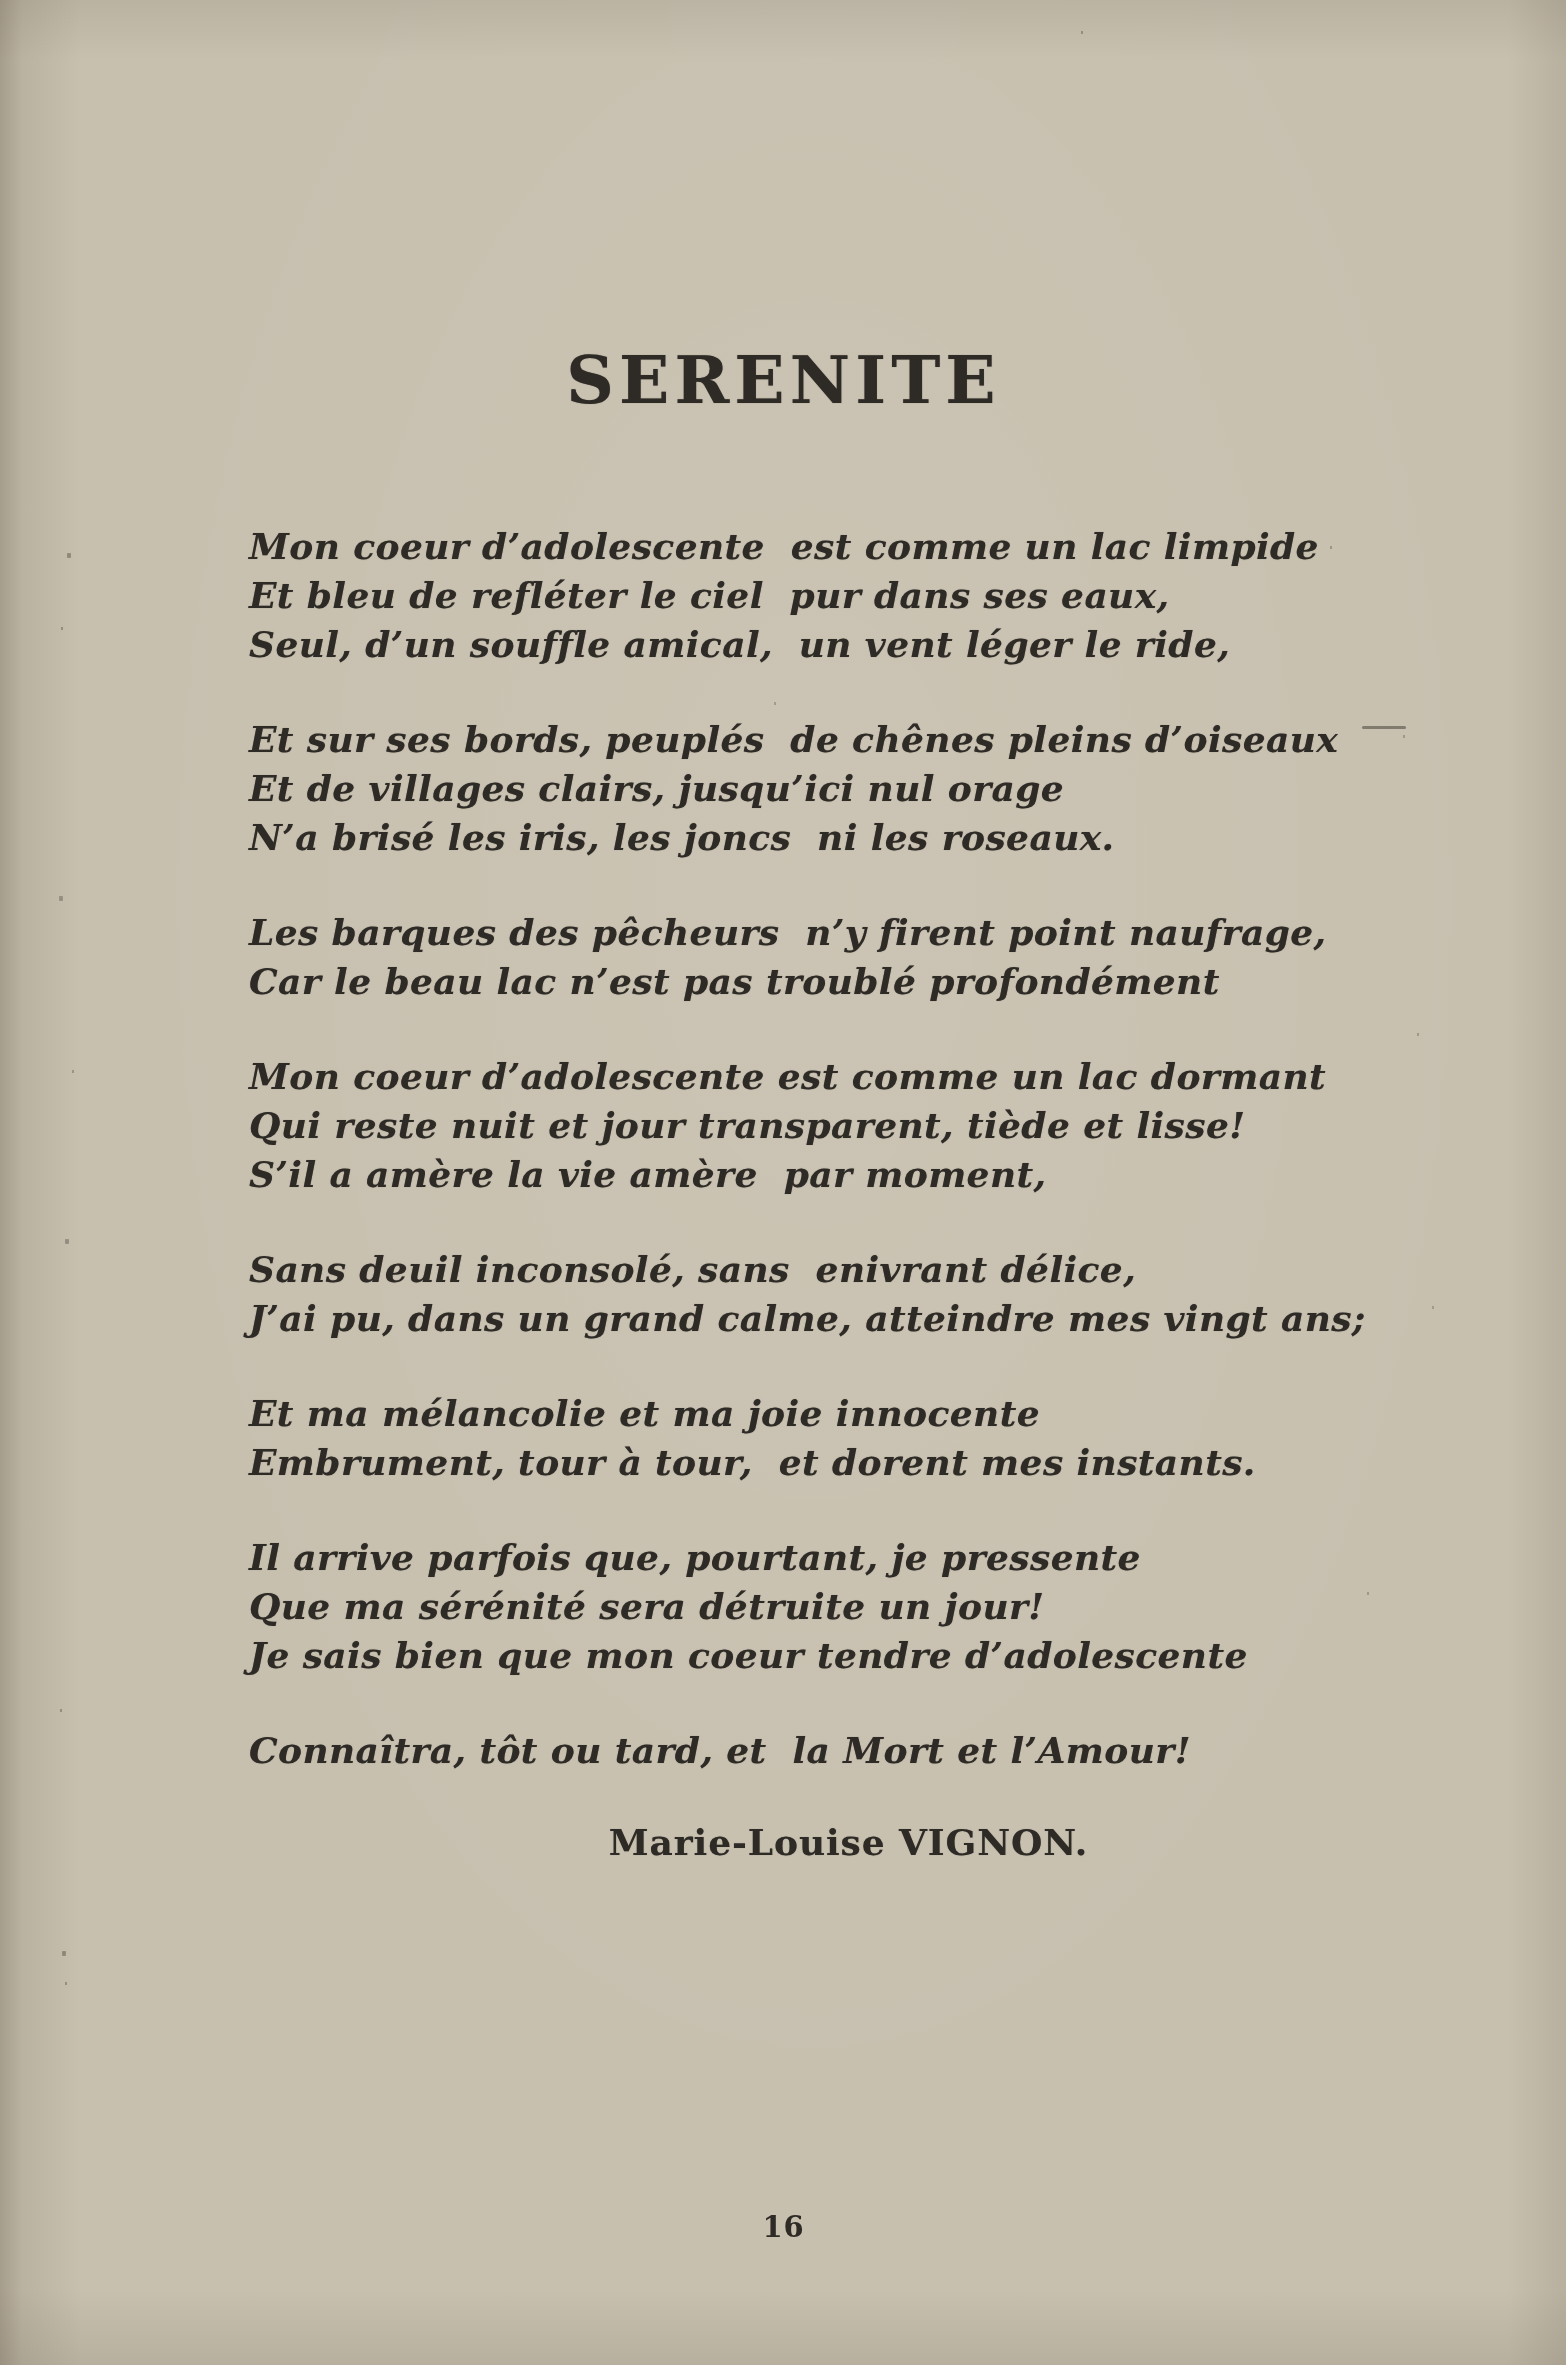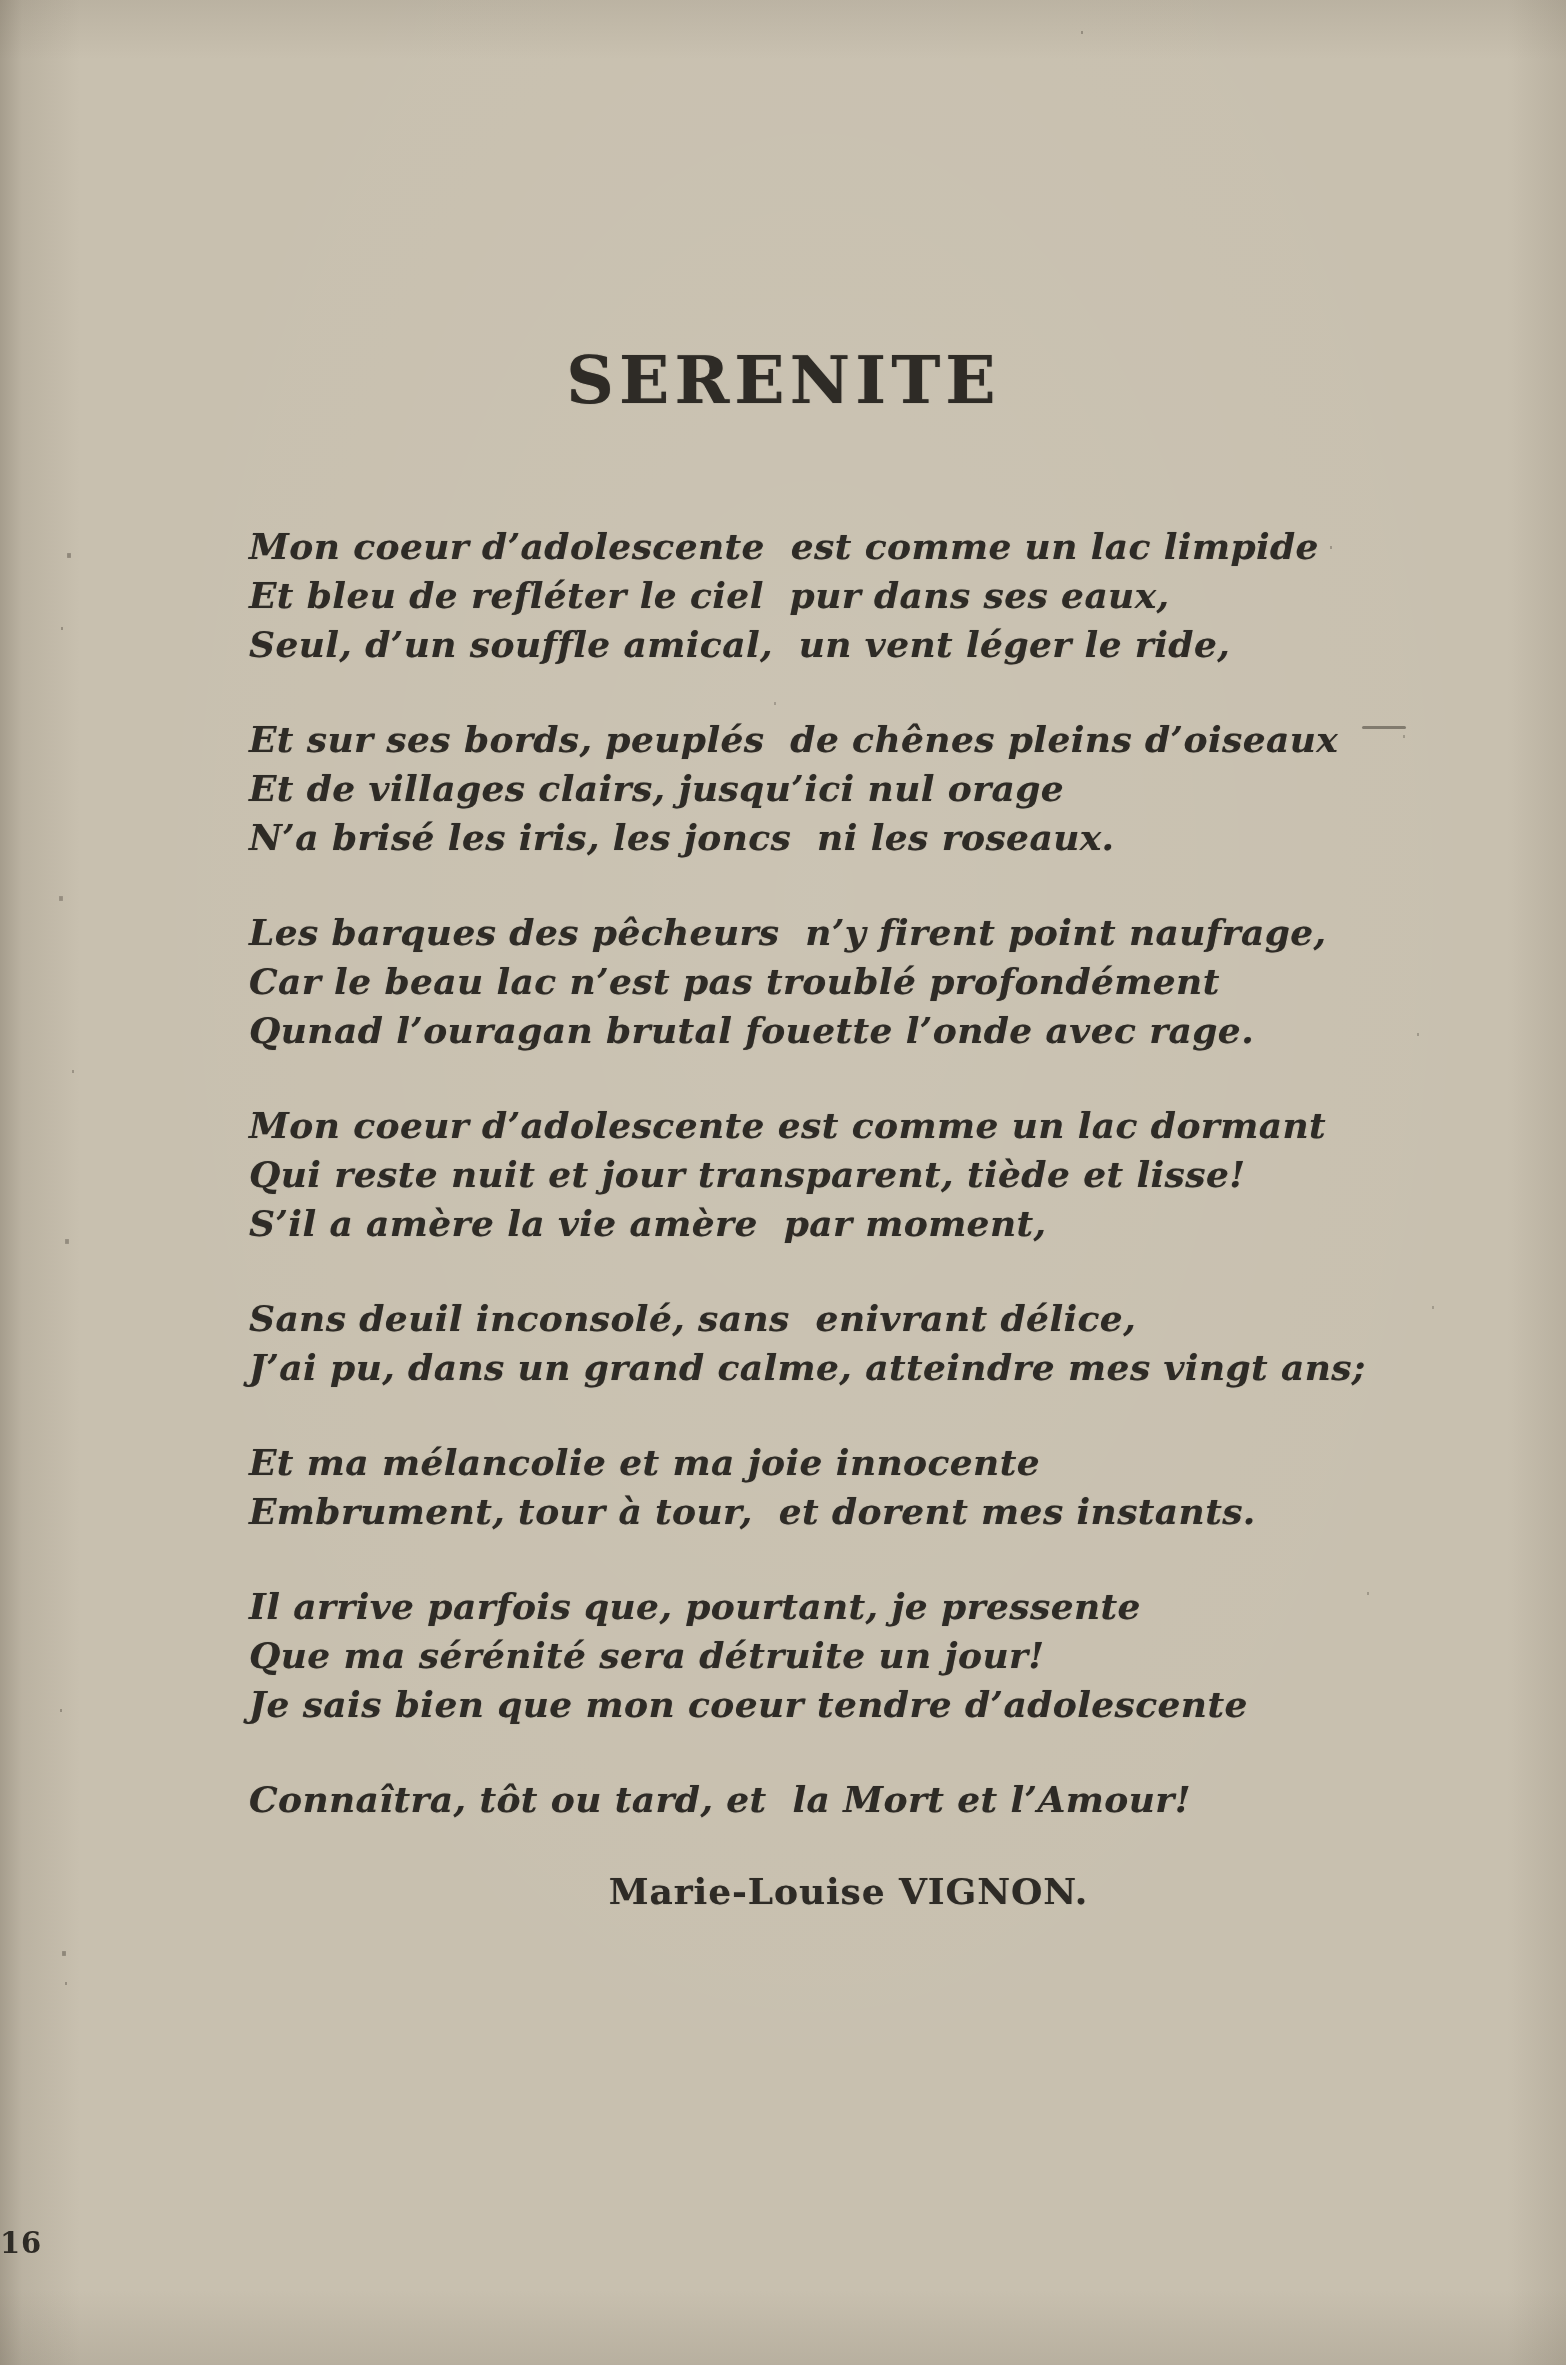--- a/index.html
+++ b/index.html
@@ -60,25 +60,24 @@
     text-align:center;
     font-size:36px;
     font-weight:700;
     letter-spacing:0.9px;
     text-shadow:0 0 0.9px rgba(46,43,38,0.45);
   }
   .page-number{
     position:absolute;
     top:2210px;
     left:0;width:100%;
-    text-align:left;
+    text-align:center;
     font-size:29px;
     font-weight:700;
     letter-spacing:0.9px;
-    margin-top:16px;
   }
   
   .specks{
     position:absolute;
     top:0;left:0;
     width:1.7px;height:3.4px;
     background:transparent;
     box-shadow:
       68px 554px 0 0.9px rgba(42,37,30,0.35),
       61px 627px 0 0 rgba(42,37,30,0.30),
@@ -121,21 +120,20 @@
 
     <div class="stanza">
       <p class="line">Et sur ses bords, peuplés  de chênes pleins d’oiseaux</p>
       <p class="line">Et de villages clairs, jusqu’ici nul orage</p>
       <p class="line">N’a brisé les iris, les joncs  ni les roseaux.</p>
     </div>
 
     <div class="stanza">
       <p class="line">Les barques des pêcheurs  n’y firent point naufrage,</p>
       <p class="line">Car le beau lac n’est pas troublé profondément</p>
-      <p class="line">Qunad l’ouragan brutal fouette l’onde avec rage.</p>
     </div>
 
     <div class="stanza">
       <p class="line">Mon coeur d’adolescente est comme un lac dormant</p>
       <p class="line">Qui reste nuit et jour transparent, tiède et lisse!</p>
       <p class="line">S’il a amère la vie amère  par moment,</p>
     </div>
 
     <div class="stanza">
       <p class="line">Sans deuil inconsolé, sans  enivrant délice,</p>

